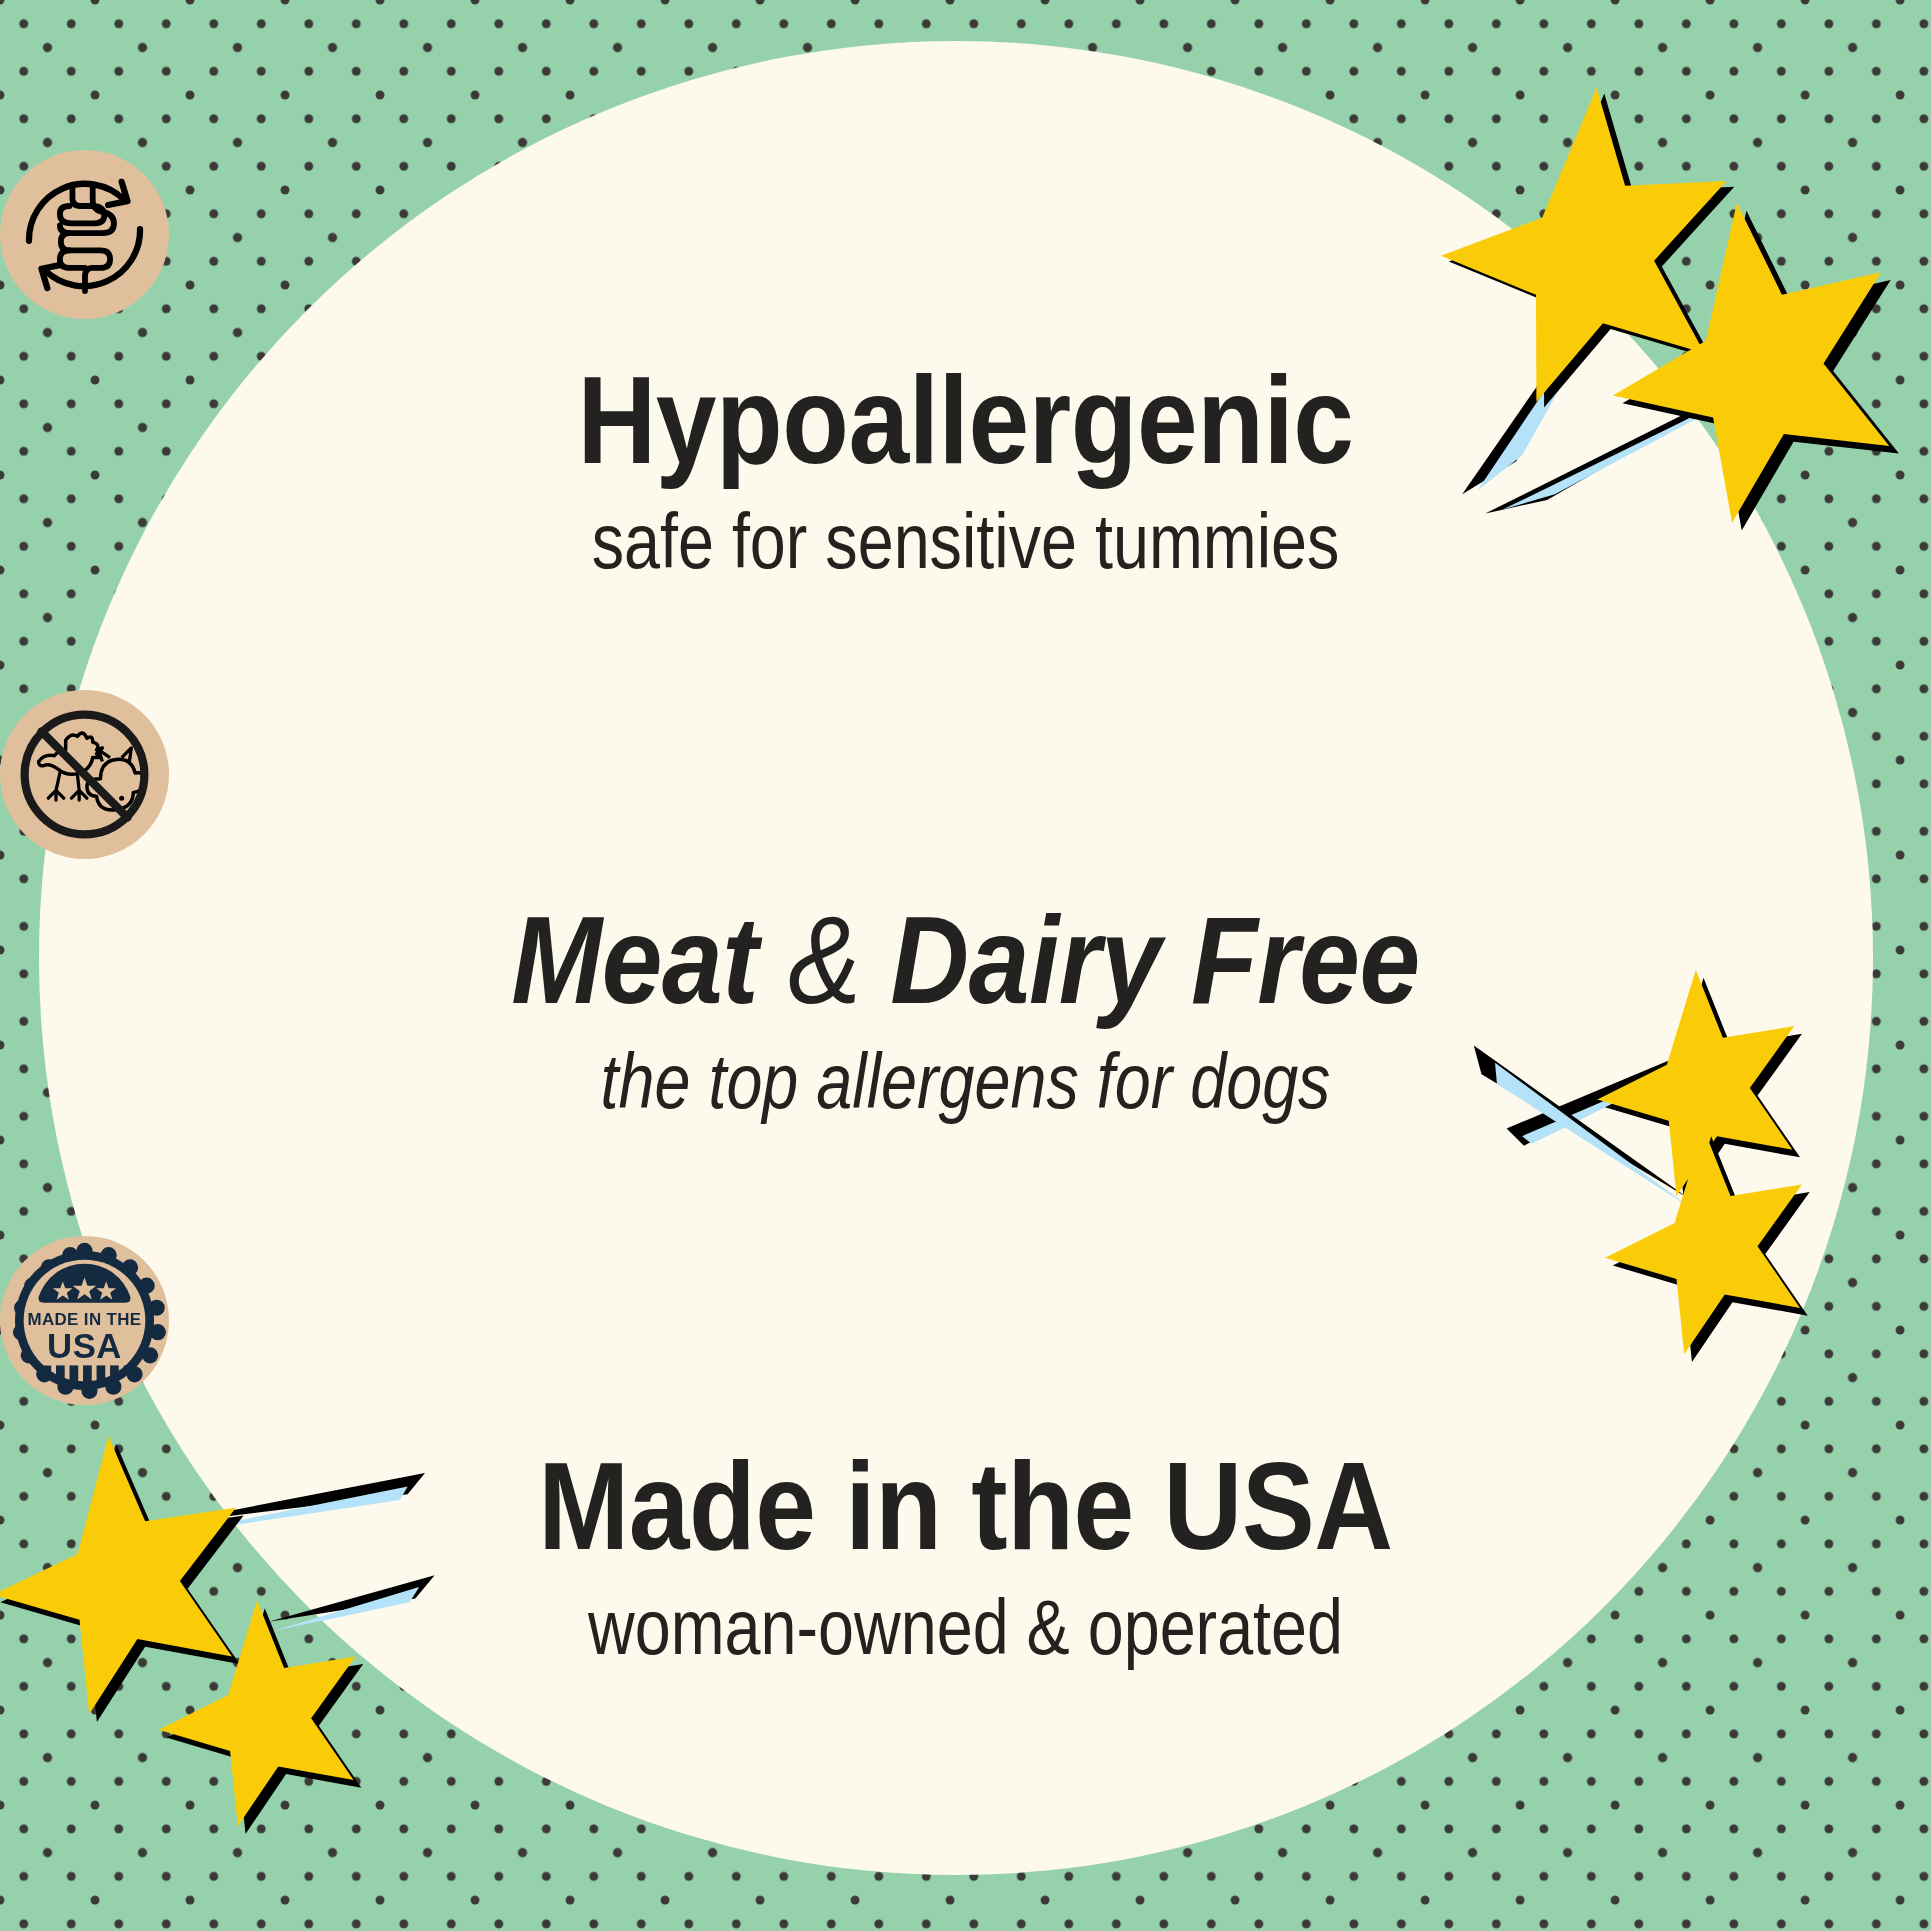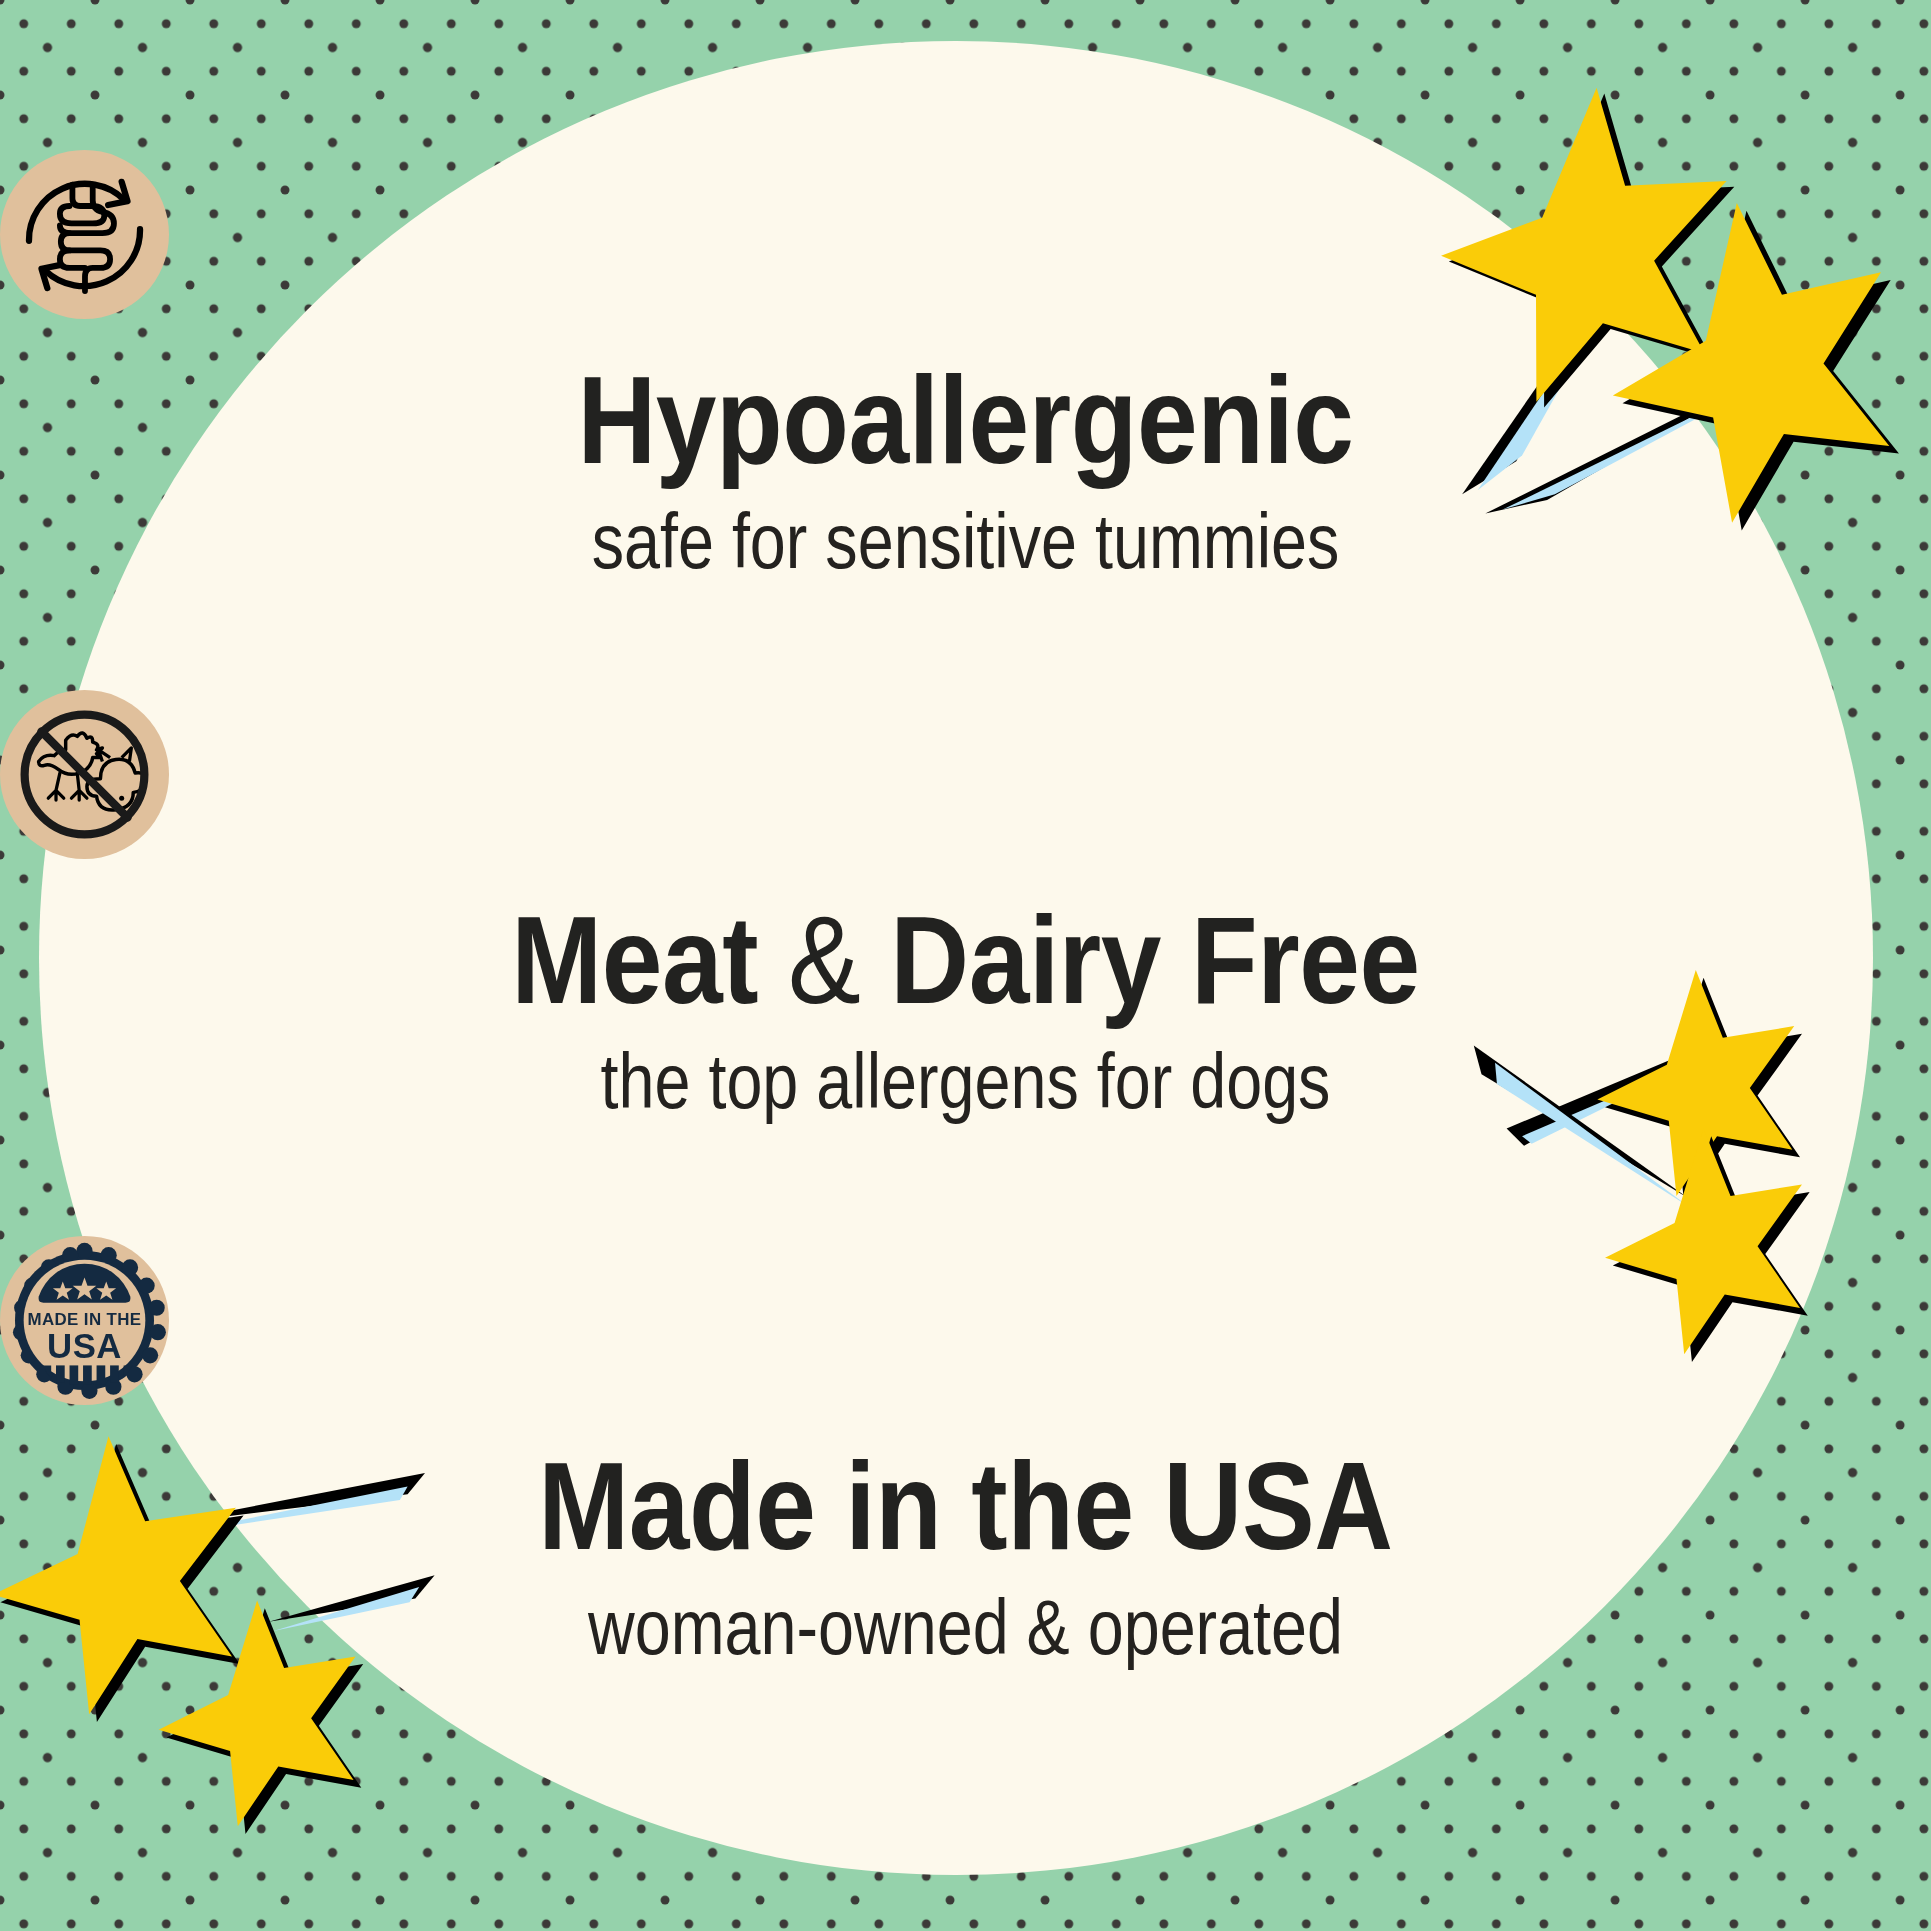--- a/index.html
+++ b/index.html
@@ -122,21 +122,21 @@
           <path d="M96 36 L96 52 Q96 62 106 64 Q118 66 118 76 Q118 86 106 86 L72 86 Q63 86 63 95 Q63 104 72 104 L104 104 Q114 104 114 113 Q114 122 104 122 L96 122 Q88 122 88 131 L88 146" fill="none" stroke="#000" stroke-width="6" stroke-linecap="round" stroke-linejoin="round"></path>
           <path d="M95 58 Q108 58 108 68 Q108 76 96 76 L74 76 Q62 76 62 66 Q62 58 72 58" fill="none" stroke="#000" stroke-width="6" stroke-linecap="round"></path>
           <path d="M72 86 Q62 86 62 78" fill="none" stroke="#000" stroke-width="6" stroke-linecap="round"></path>
           <path d="M72 104 Q62 104 62 113 Q62 122 72 122 L88 122" fill="none" stroke="#000" stroke-width="6" stroke-linecap="round"></path>
         </svg>
       </div>
       <div class="headline h1" style="margin-top:39px;">Hypoallergenic</div>
       <div class="subline s1" style="margin-top:21px;">safe for sensitive tummies</div>
     </div>
 
-    <div class="block" style="top:690px;">
+    <div class="block" style="top:690px;font-style:italic;">
       <div class="badge-wrap">
         <svg width="169" height="169" viewBox="0 0 175 175">
           <circle cx="87.5" cy="87.5" r="87.5" fill="#e0c09c"></circle>
 
           <path d="M68 52 Q74 44 80 48 Q86 40 90 50 Q96 46 96 54 Q104 56 100 62 L106 60 L100 66 L104 70 L96 70
                    Q94 82 82 86 Q70 90 60 82 Q52 76 46 78 Q40 80 40 74 Q46 66 56 68 Q62 62 68 62 Z" fill="none" stroke="#000" stroke-width="3.6" stroke-linejoin="round" stroke-linecap="round"></path>
           <path d="M62 86 L58 104 M58 104 L50 112 M58 104 L66 112 M58 104 L58 114" fill="none" stroke="#000" stroke-width="3.4" stroke-linecap="round"></path>
           <path d="M80 86 L82 104 M82 104 L74 112 M82 104 L90 112 M82 104 L82 114" fill="none" stroke="#000" stroke-width="3.4" stroke-linecap="round"></path>
 
           <path d="M104 92 Q104 74 120 72 Q136 70 140 86 Q152 84 150 96 Q148 106 138 106

